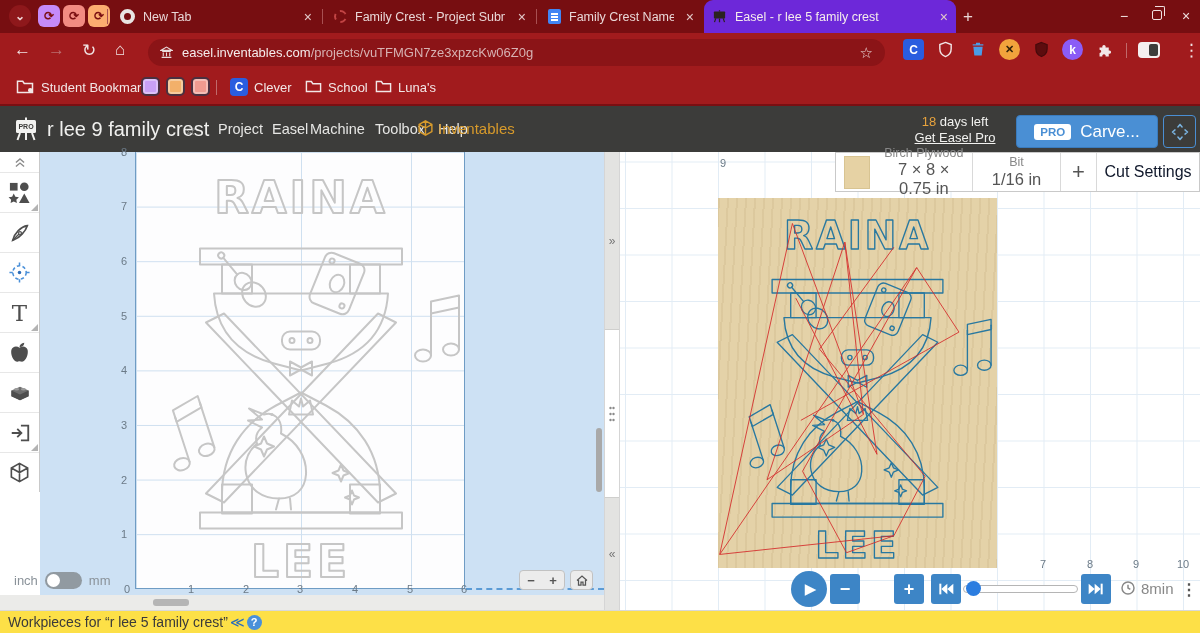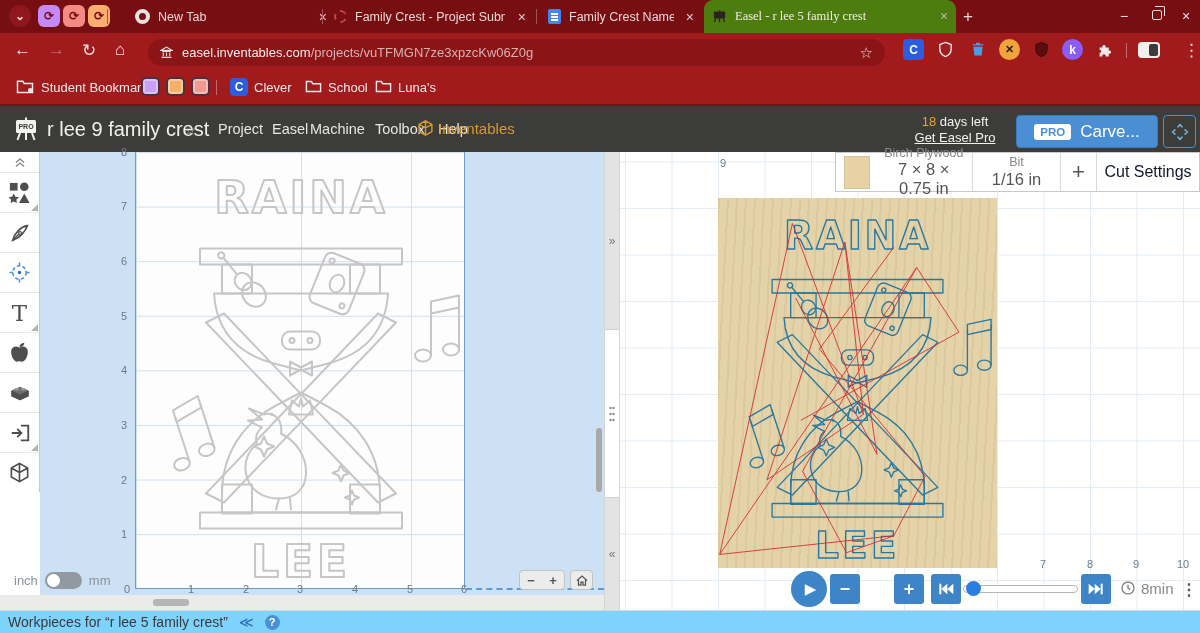--- a/index.html
+++ b/index.html
@@ -12,21 +12,21 @@
   #titlebar { left:0; top:0; width:1200px; height:33px; background:#770e11; }
   .tg-btn { top:5px; width:22px; height:22px; border-radius:6px; display:flex; align-items:center; justify-content:center; font-size:12px; font-weight:bold; }
   #tg-expand { left:9px; background:#8e181b; color:#f2d9d9; border-radius:12px; }
   #tg-purple { left:38px; background:#c58af9; color:#7a0f12; }
   #tg-pink   { left:63px; background:#f28b82; color:#7a0f12; }
   #tg-orange { left:88px; background:#fcad70; color:#7a0f12; }
   .tb-sep { top:9px; width:1px; height:15px; background:#a85052; }
   .tab { top:0; height:33px; display:flex; align-items:center; gap:8px; padding:0 8px; color:#e9d7d7; font-size:12.5px; }
   .tab .t-title { white-space:nowrap; overflow:hidden; max-width:150px; }
   .tab .t-close { color:#e3c9c9; font-size:14px; margin-left:auto; cursor:default; }
-  #tab-active { background:#4d7c0f; border-radius:9px 9px 0 0; color:#f5ecec;font-family:Liberation Serif, serif; }
+  #tab-active { background:#6d28d9; border-radius:9px 9px 0 0; color:#f5ecec; }
   .chrome-ico { width:15px; height:15px; border-radius:50%; border:4px solid #e8e4e2; background:#770e11; }
   .spinner-ico { width:13px; height:13px; border-radius:50%; border:2px dashed #c24444; }
   .docs-ico { width:13px; height:15px; background:#4285f4; border-radius:2px; position:relative; }
   .docs-ico:before { content:""; position:absolute; left:3px; top:4px; width:7px; height:1.5px; background:#fff; box-shadow:0 3px 0 #fff, 0 6px 0 #fff; }
   #newtab-plus { left:963px; top:7px; color:#e9d7d7; font-size:17px; }
   .win-btn { top:8px; color:#f0e0e0; font-size:14px; }
   #win-restore { top:10px; width:10px; height:10px; border:1.5px solid #f0e0e0; border-radius:2px; position:absolute; }
   #win-restore:before { content:""; position:absolute; left:2px; top:-5px; width:9px; height:9px; border-top:1.5px solid #f0e0e0; border-right:1.5px solid #f0e0e0; border-radius:0 2px 0 0; }
 
   
@@ -116,21 +116,21 @@
   .sim-btn { top:574px; width:30px; height:30px; background:#3d85c6; border-radius:3px; color:#fff; display:flex; align-items:center; justify-content:center; font-size:18px; font-weight:bold; }
   #play-btn { left:791px; top:571px; width:36px; height:36px; border-radius:50%; background:#3d85c6; color:#fff; display:flex; align-items:center; justify-content:center; font-size:15px; padding-left:3px; }
   #speed-lbl { left:866px; top:612px; color:#555; font-size:10px; font-weight:normal; }
   #slider { left:963px; top:585px; width:115px; height:8px; background:#fff; border:1px solid #b5b5b5; border-radius:4px; }
   #slider-knob { left:966px; top:581px; width:15px; height:15px; border-radius:50%; background:#2b7de0; }
   #time-box { left:1120px; top:580px; display:flex; align-items:flex-start; gap:5px; color:#888; font-size:15px; }
   #sim-menu { left:1181px; top:580px; color:#555; font-size:16px; font-weight:bold; }
   #prev-num-9 { left:720px; top:157px; }
 
   
-  #statusbar { left:0; top:610px; width:1200px; height:23px; background:#7dd3fc; border-top:1px solid #d8d8d8; display:flex; align-items:center; gap:11px; padding:0 8px; font-size:14px; color:#3a3a3a; }
+  #statusbar { left:0; top:610px; width:1200px; height:23px; background:#fde047; border-top:1px solid #d8d8d8; display:flex; align-items:center; gap:2px; padding:0 8px; font-size:14px; color:#3a3a3a; }
   #status-q { width:15px; height:15px; border-radius:50%; background:#4a90d9; color:#fff; font-size:11px; font-weight:bold; display:flex; align-items:center; justify-content:center; }
 
   svg.ico { display:block; }
   text.crest-word { font-family:"DejaVu Sans", sans-serif; font-weight:bold; }
 </style>
 </head>
 <body>
 
 <div id="stage">
 
@@ -202,21 +202,21 @@
         <span>⟳</span>
       </div>
     <div id="tg-pink" class="abs tg-btn">
         <span>⟳</span>
       </div>
     <div id="tg-orange" class="abs tg-btn">
         <span>⟳</span>
       </div>
     <div class="abs tb-sep" style="left:107px"></div>
 
-    <div class="abs tab" style="left:127px; width:208px">
+    <div class="abs tab" style="left:112px; width:208px">
       <span class="chrome-ico"></span>
       <span class="t-title">New Tab</span>
       <span class="t-close">×</span>
     </div>
     <div class="abs tb-sep" style="left:322px"></div>
     <div class="abs tab" style="left:326px; width:208px">
       <span class="spinner-ico"></span>
       <span class="t-title">Family Crest - Project Submiss</span>
       <span class="t-close">×</span>
     </div>

